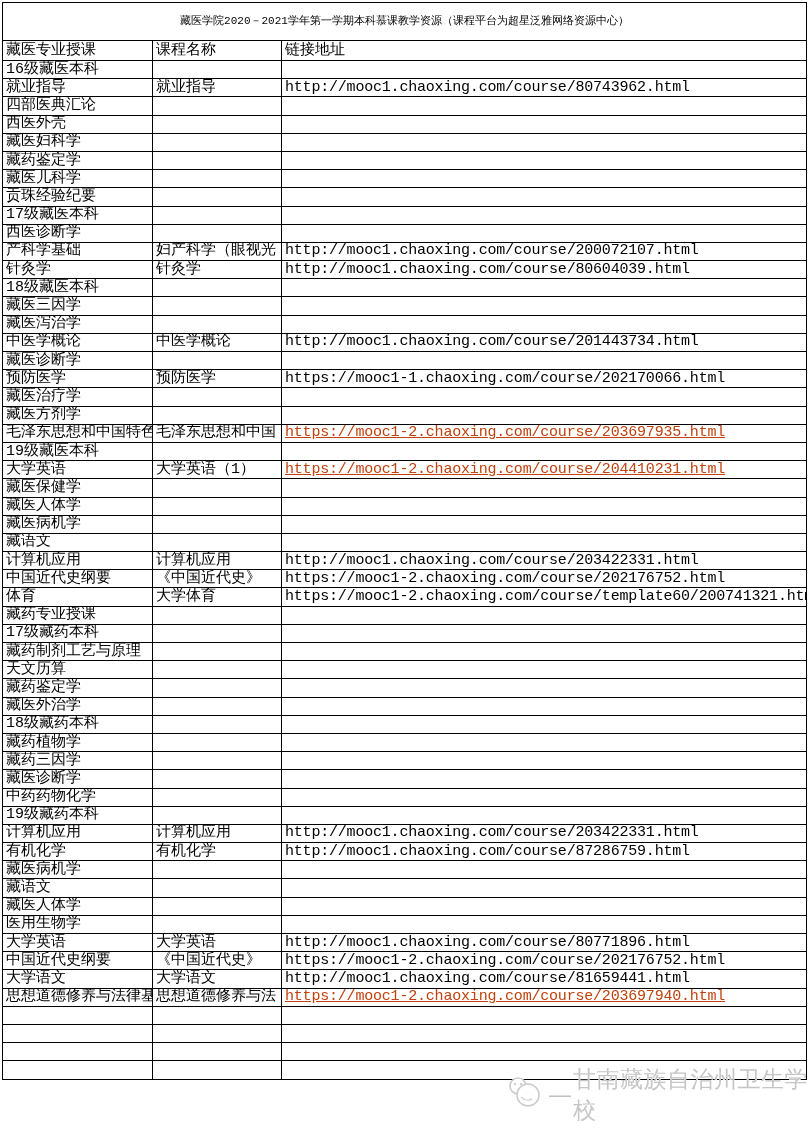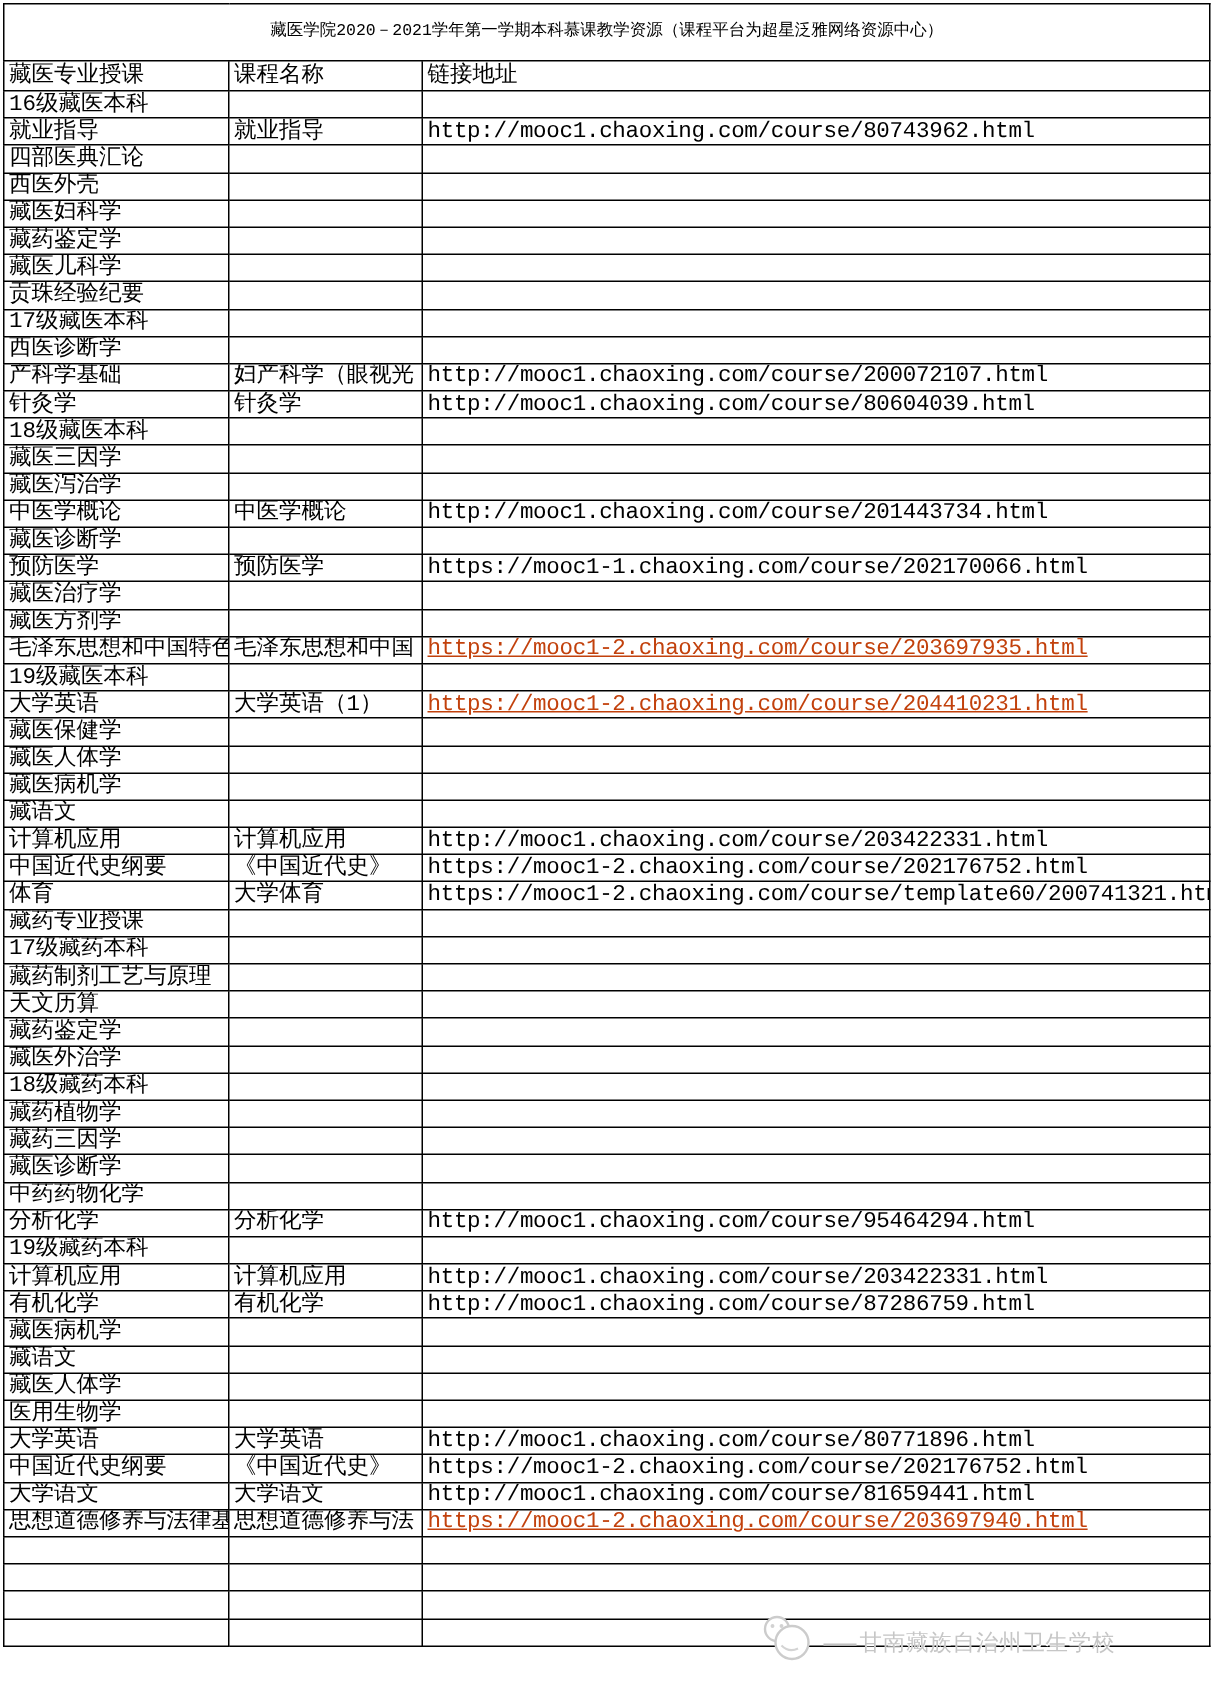--- a/index.html
+++ b/index.html
@@ -28,21 +28,21 @@
   .watermark{
     position:absolute;left:505px;top:1074px;height:42px;
     display:flex;align-items:center;color:#c8c8c8;z-index:5;
   }
   .watermark .logo{flex:0 0 auto;margin-right:2px;}
   .watermark .dash{
     font-size:22px;line-height:22px;color:#c2c2c2;margin-right:2px;
     font-family:"Liberation Sans",sans-serif;
   }
   .watermark .wm-text{
-    font-size:15px;letter-spacing:0.5px;color:#c6c6c6;
+    font-size:23px;letter-spacing:0.5px;color:#c6c6c6;
     font-family:"Liberation Sans",sans-serif;
     text-shadow:0 1px 0 #ffffff;
   }
 </style>
 </head>
 <body>
 
 <table class="mooc">
   <colgroup>
       <col class="c1">
@@ -259,25 +259,20 @@
         <td>藏医诊断学</td>
         <td></td>
         <td class="url-cell"></td>
       </tr>
       <tr>
         <td>中药药物化学</td>
         <td></td>
         <td class="url-cell"></td>
       </tr>
       <tr>
-        <td>分析化学</td>
-        <td>分析化学</td>
-        <td class="url-cell">http://mooc1.chaoxing.com/course/95464294.html</td>
-      </tr>
-      <tr>
         <td>19级藏药本科</td>
         <td></td>
         <td class="url-cell"></td>
       </tr>
       <tr>
         <td>计算机应用</td>
         <td>计算机应用</td>
         <td class="url-cell">http://mooc1.chaoxing.com/course/203422331.html</td>
       </tr>
       <tr>

